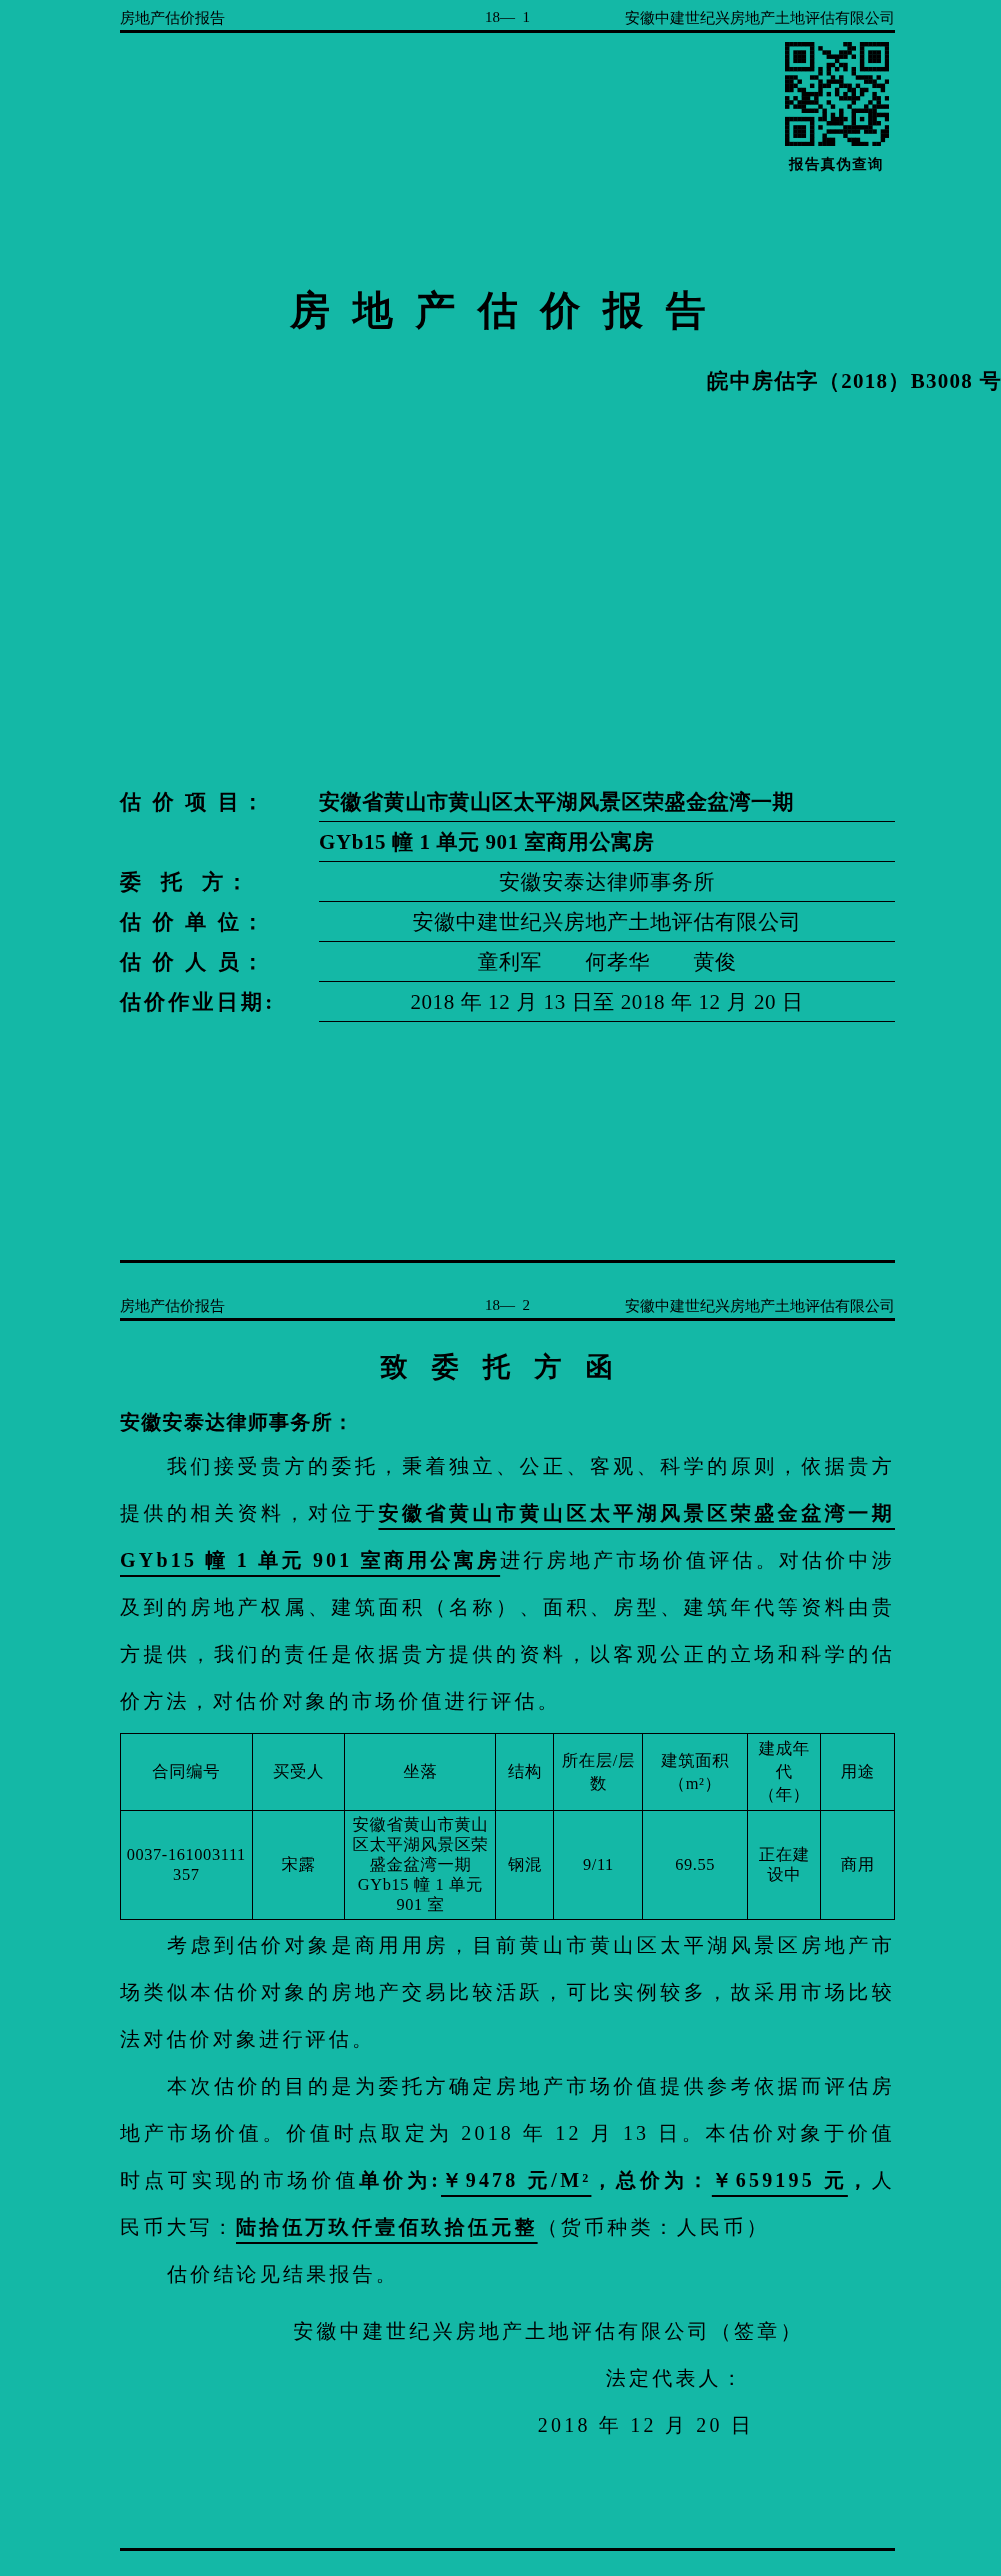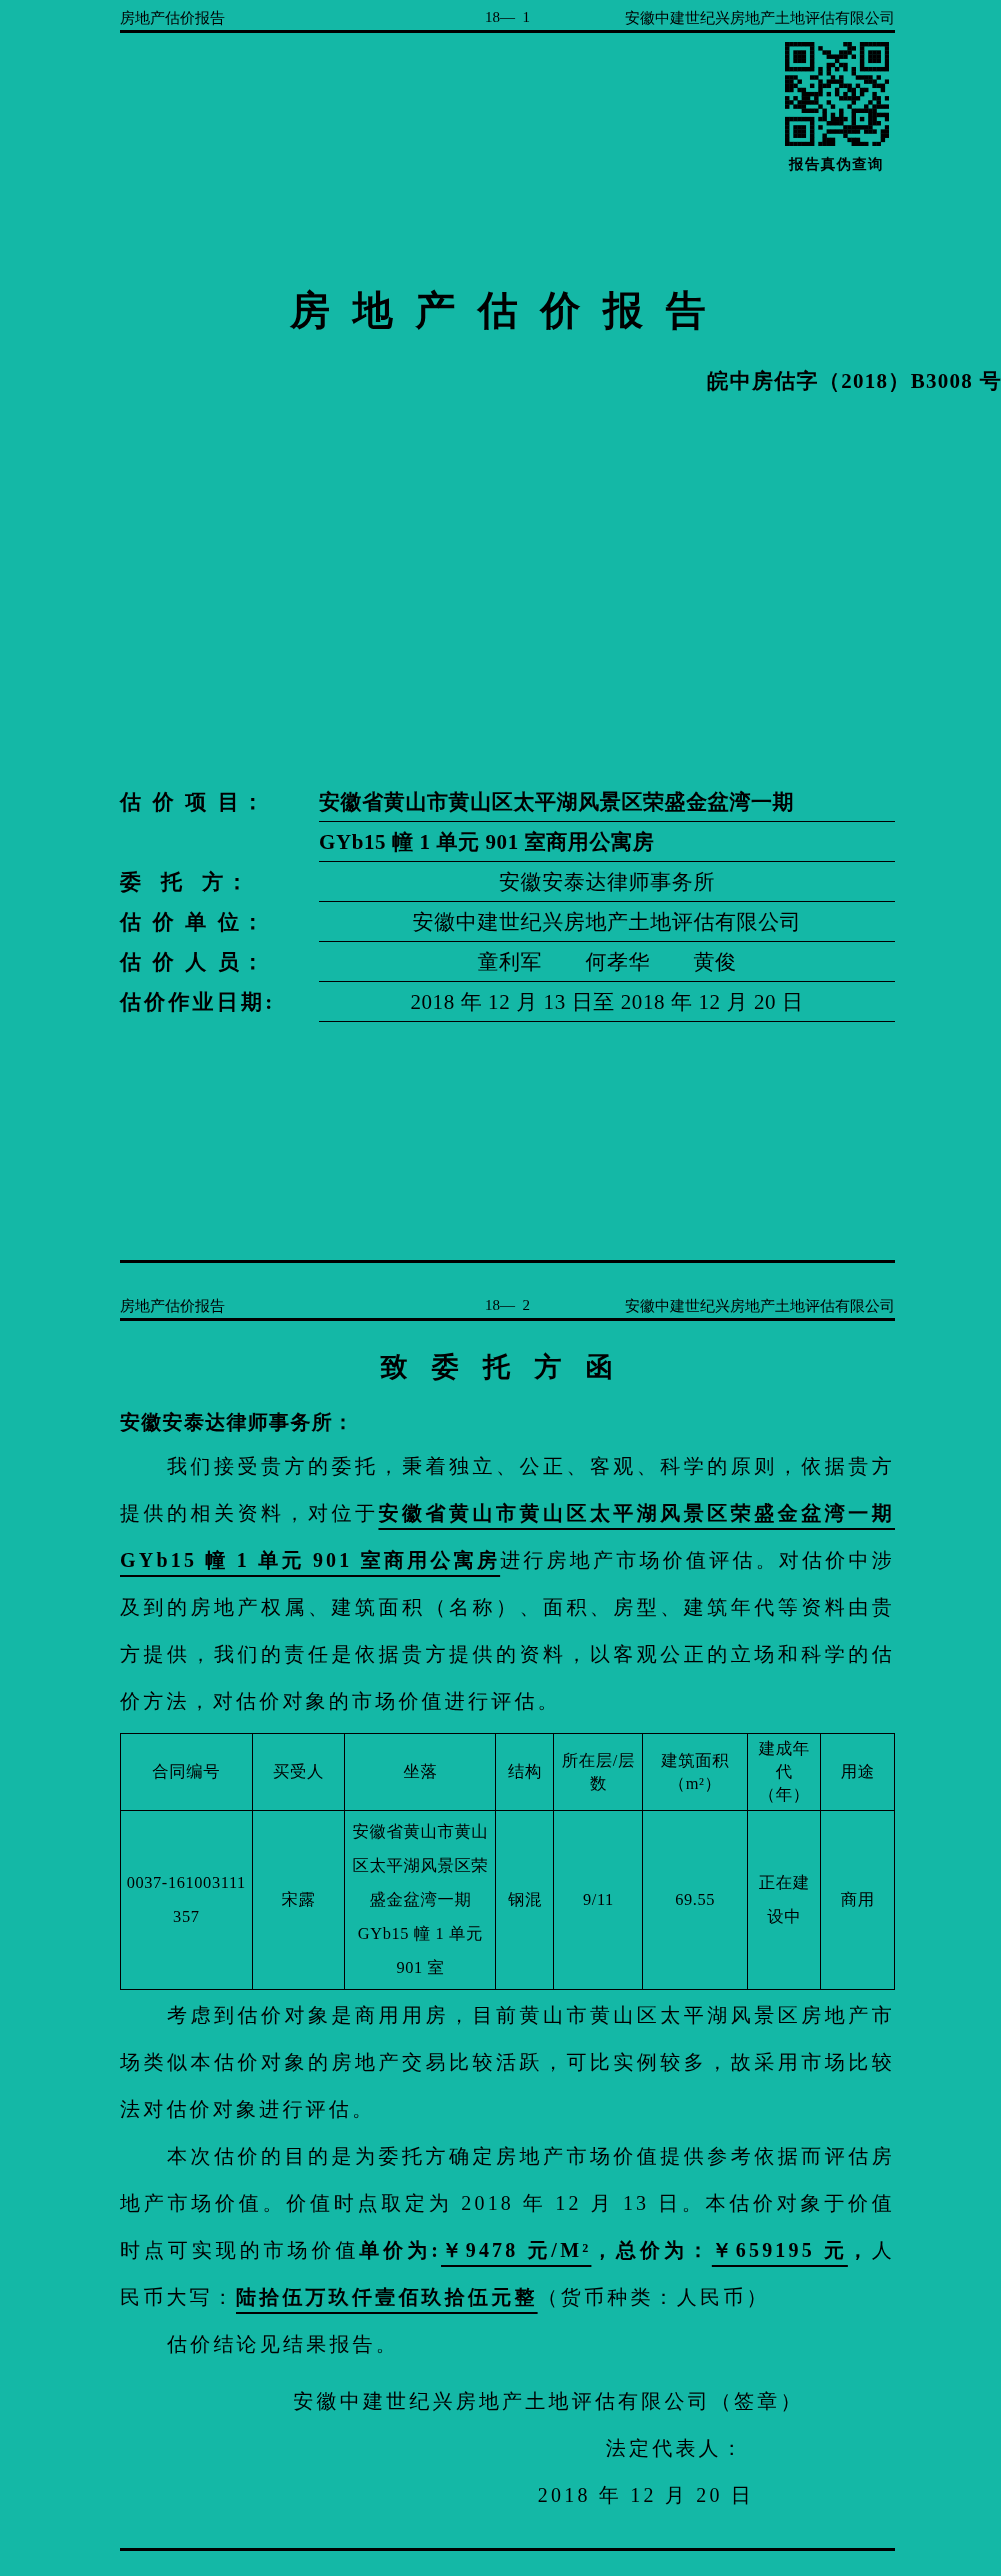--- a/index.html
+++ b/index.html
@@ -54,21 +54,21 @@
          font-size:20px;line-height:47px;letter-spacing:3.2px;text-align:justify;}
   .body2 p{margin:0;text-indent:47px;}
   .b{font-weight:bold;}
   .u{text-decoration:underline;text-underline-offset:7.6px;text-decoration-thickness:1.9px;}
 
   
   .info-table{width:100%;border-collapse:collapse;table-layout:fixed;margin:7.6px 0 2.5px 0;
               letter-spacing:0.6px;text-indent:0;}
   .info-table th,.info-table td{border:1.3px solid #000;font-size:16.4px;font-weight:normal;
               text-align:center;vertical-align:middle;padding:3.8px 2.5px;line-height:23px;}
-  .info-table td{line-height:34px;}
+  .info-table td{line-height:20px;}
   .cell-contract{word-break:break-all;}
 
   
   .sig{text-indent:0 !important;}
   .sig1{text-align:center;padding-left:82px;margin-top:10px !important;}
   .sig2{text-align:right;padding-right:150px;}
   .sig3{text-align:right;padding-right:141px;}
 </style>
 </head>
 <body>

